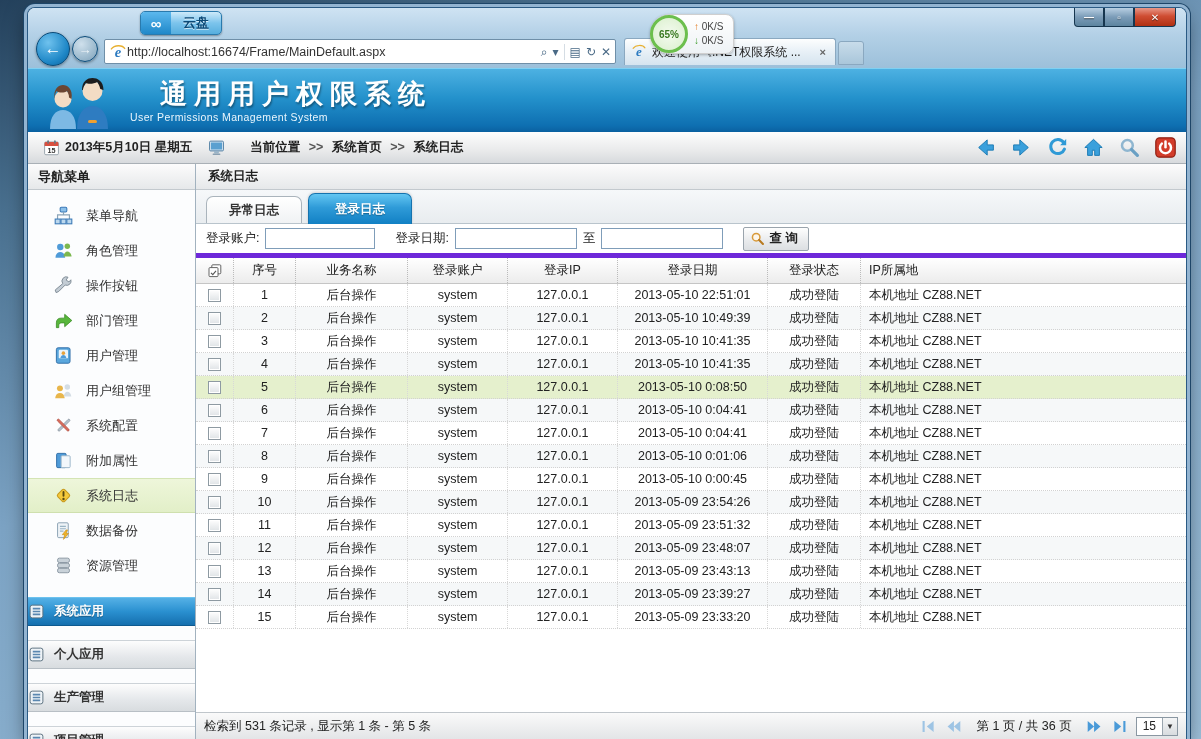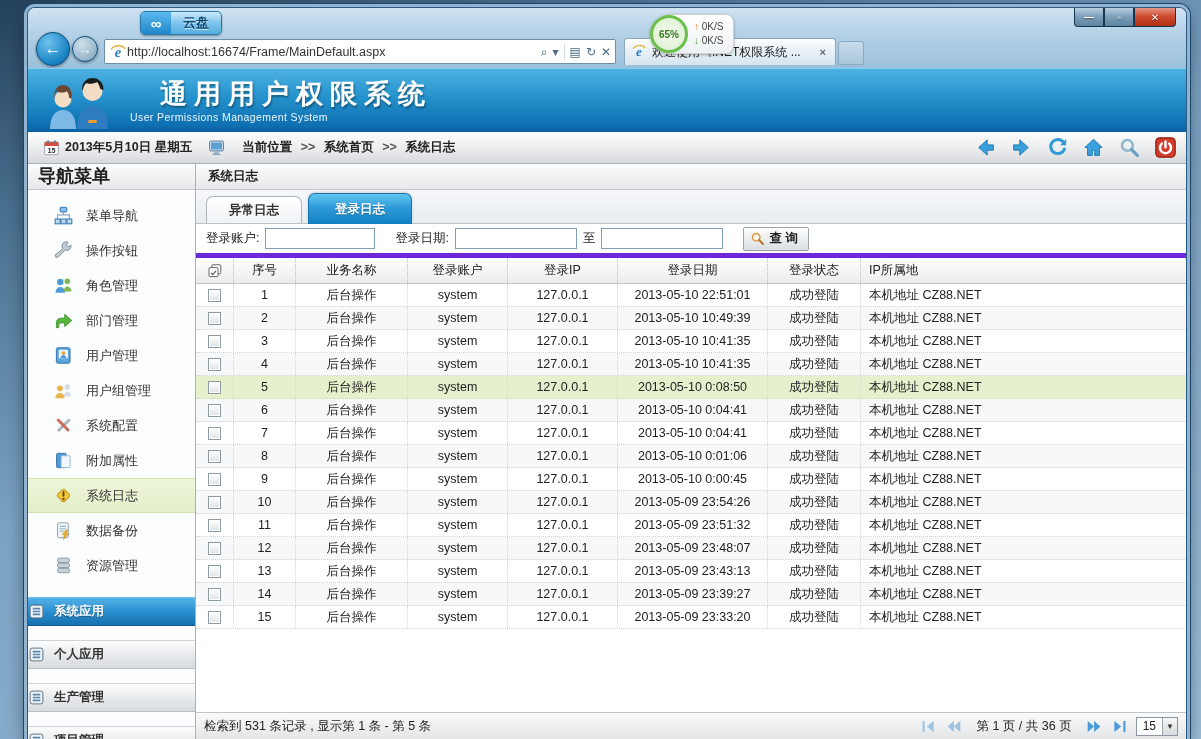--- a/index.html
+++ b/index.html
@@ -74,32 +74,32 @@
     font-family:"Liberation Serif","DejaVu Serif",serif; font-size:27px; font-weight:bold;
     letter-spacing:7px; text-shadow:1px 2px 2px rgba(0,0,0,.35);margin-left:32px; }
   .app-sub { position:absolute; left:102px; top:42px; color:#eaf6fd; font-size:10.5px; letter-spacing:.4px; }
 
   
   .crumbbar { position:absolute; left:0; top:124px; right:0; height:32px;
     background:linear-gradient(#fdfdfd,#e9eaeb 60%,#d7dadd); border-bottom:1px solid #a9b0b6;
     display:flex; align-items:center; padding:0 10px; }
   .crumbbar .ic16 { width:17px; height:17px; margin:0 5px; } .crumbbar svg{display:block;width:100%;height:100%}
   .crumbbar b { font-size:12.5px; color:#222; }
-  .crumbbar .crumbs { margin-left:12px; font-weight:bold; color:#222; font-size:12.5px; }
+  .crumbbar .crumbs { margin-left:20px; font-weight:bold; color:#222; font-size:12.5px; }
   .crumbbar .sep { color:#555; font-weight:bold; padding:0 5px; }
   .crumb-tools { margin-left:auto; display:flex; align-items:center; gap:15px; }
   .crumb-tools .ti { width:21px; height:21px; } .crumb-tools svg{display:block;width:100%;height:100%}
 
   
   .app-body { position:absolute; left:0; top:156px; right:0; bottom:0; display:flex; background:#fff; }
 
   
   .sidebar { width:168px; flex:0 0 168px; border-right:1px solid #a2b2bf; display:flex; flex-direction:column; background:#fcfdfe; }
   .side-head { height:37px; line-height:25px; padding-left:10px; font-weight:bold; color:#222;
-    background:linear-gradient(#fcfcfc,#e6e8ea); border-bottom:1px solid #c3c9ce; font-size:18px; }
+    background:linear-gradient(#fcfcfc,#e6e8ea); border-bottom:1px solid #c3c9ce; font-size:13px; }
   .side-items { padding-top:8px; }
   .side-item { height:35px; display:flex; align-items:center; padding-left:26px; cursor:pointer; }
   .side-item.selected { background:linear-gradient(#eef6da,#e2efc8); border-top:1px solid #d4e4b4; border-bottom:1px solid #cfe0ae; }
   .side-item .si { width:19px; height:19px; margin-right:13px; } .side-item svg{display:block;width:100%;height:100%}
   .side-item .lbl { font-size:13px; color:#333; }
   .accordion { margin-top:auto; }
   .acc-item { height:29px; margin-top:14px; display:flex; align-items:center; padding-left:0;
     background:linear-gradient(#fdfdfd,#e4e7ea 60%,#d8dcdf); border-top:1px solid #cdd3d8; border-bottom:1px solid #b8bfc5; cursor:pointer; }
   .acc-item .ai { width:17px; height:17px; margin-right:9px; } .acc-item svg{display:block;width:100%;height:100%}
   .acc-item .lbl { font-weight:bold; font-size:12.5px; color:#333; }
@@ -332,35 +332,35 @@
                 <rect x="1" y="11" width="4.2" height="4" fill="#bcd8ee" stroke="#3c7ab8" stroke-width="0.9"></rect>
                 <rect x="5.9" y="11" width="4.2" height="4" fill="#bcd8ee" stroke="#3c7ab8" stroke-width="0.9"></rect>
                 <rect x="10.8" y="11" width="4.2" height="4" fill="#bcd8ee" stroke="#3c7ab8" stroke-width="0.9"></rect>
               </svg>
             </span>
             <span class="lbl">菜单导航</span>
           </div>
           <div class="side-item">
             <span class="si">
               <svg viewBox="0 0 16 16">
-                <path d="M14.2 3.2a3.6 3.6 0 0 1-4.8 4.4L4 13l-2.2 1L1 11.8l6.4-5.4A3.6 3.6 0 0 1 11.8 1l-1.6 2.4 2.4 1.6z" fill="#c3ccd4" stroke="#7e8b96" stroke-width="0.8"></path>
-              </svg>
-            </span>
-            <span class="lbl">操作按钮</span>
-          </div>
-          <div class="side-item">
-            <span class="si">
-              <svg viewBox="0 0 16 16">
                 <circle cx="5.3" cy="5" r="2.7" fill="#4f9bd8"></circle>
                 <path d="M1.2 14c.2-3.2 2-4.8 4.1-4.8s3.9 1.6 4.1 4.8z" fill="#4f9bd8"></path>
                 <circle cx="11.2" cy="4.4" r="2.3" fill="#7cb84f"></circle>
                 <path d="M8 13c.4-2.8 1.7-4.2 3.2-4.2 1.7 0 3.3 1.5 3.6 4.2z" fill="#7cb84f"></path>
               </svg>
             </span>
             <span class="lbl">角色管理</span>
+          </div>
+          <div class="side-item">
+            <span class="si">
+              <svg viewBox="0 0 16 16">
+                <path d="M14.2 3.2a3.6 3.6 0 0 1-4.8 4.4L4 13l-2.2 1L1 11.8l6.4-5.4A3.6 3.6 0 0 1 11.8 1l-1.6 2.4 2.4 1.6z" fill="#c3ccd4" stroke="#7e8b96" stroke-width="0.8"></path>
+              </svg>
+            </span>
+            <span class="lbl">操作按钮</span>
           </div>
           <div class="side-item">
             <span class="si">
               <svg viewBox="0 0 16 16">
                 <path d="M2 14v-4c0-2.6 1.4-4 4-4h3V2.8L15 8l-6 5.2V10H6.2C4.8 10 4 10.8 4 12.4V14z" fill="#58b63c" stroke="#3f8f2a" stroke-width="0.7"></path>
               </svg>
             </span>
             <span class="lbl">部门管理</span>
           </div>
           <div class="side-item">

